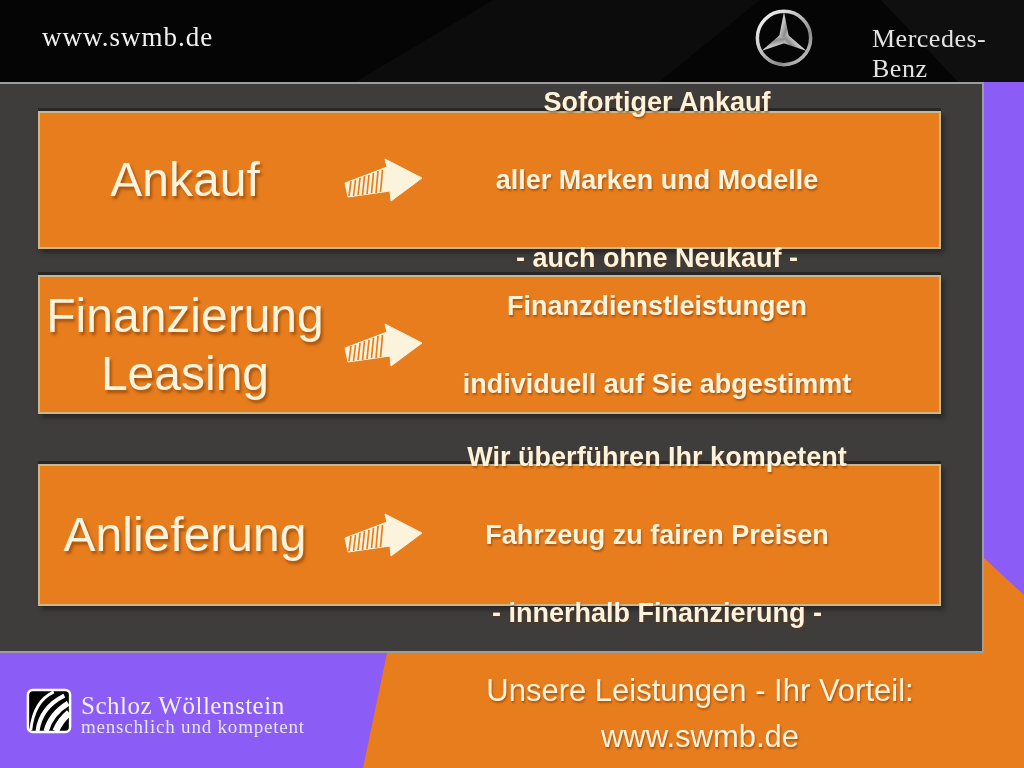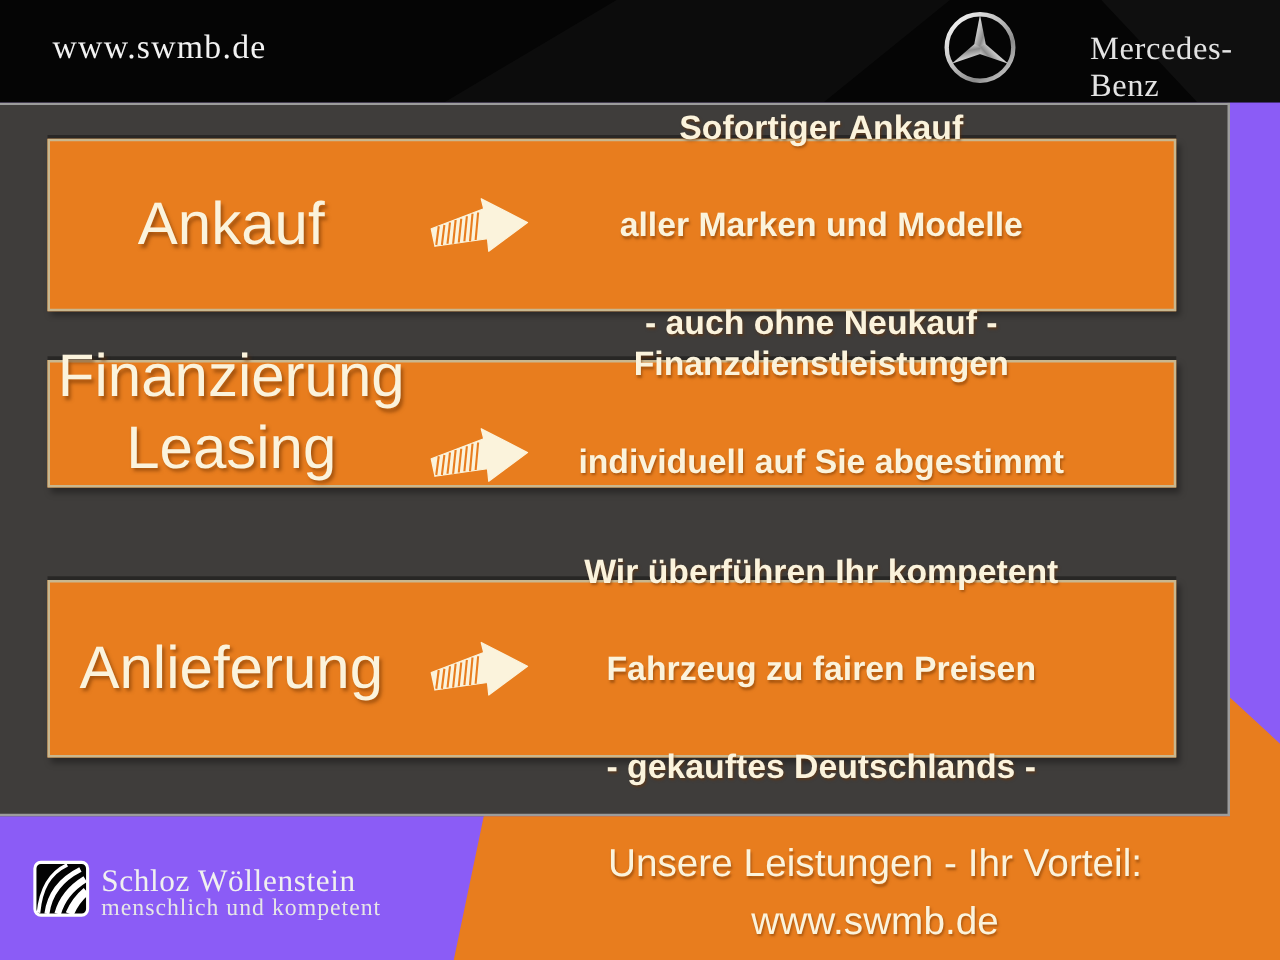--- a/index.html
+++ b/index.html
@@ -26,21 +26,21 @@
          background:var(--panel-gray,#3F3D3B);
          border:2px solid #9c9c9c;border-left:none;}
 
   
   .banner{position:absolute;left:38px;width:903px;box-sizing:border-box;
           background:var(--accent-orange,#E87D1E);
           border:2px solid var(--banner-border,#C9B78E);
           box-shadow:0 -3px 0 rgba(0,0,0,0.35), 3px 4px 5px rgba(0,0,0,0.35);
           display:flex;align-items:center;color:var(--cream-text,#FBF3DC);}
   .banner-1{top:111px;height:138px;}
-  .banner-2{top:288px;height:102px;align-items:flex-end;}
+  .banner-2{top:275px;height:139px;}
   .banner-3{top:464px;height:142px;}
   .banner-title{width:290px;text-align:center;font-size:48px;line-height:1.2;
                 text-shadow:2px 3px 3px rgba(110,50,0,0.55);}
   .banner-title span{display:block;}
   .banner-arrow{width:105px;display:flex;justify-content:center;align-items:center;}
   .banner-body{flex:1;display:flex;flex-direction:column;justify-content:center;text-align:center;
                font-weight:bold;font-size:27px;line-height:38px;padding-right:60px;
                text-shadow:1px 2px 2px rgba(110,50,0,0.5);gap:40px;}
 
   
@@ -155,21 +155,21 @@
           <line x1="28" y1="19" x2="26" y2="38"></line>
             <line x1="32.5" y1="17" x2="30.5" y2="37"></line>
           <line x1="37" y1="15" x2="35" y2="37"></line>
             <line x1="41.5" y1="14" x2="39.5" y2="36"></line>
         </g>
       </svg>
     </div>
     <div class="banner-body">
       <span>Wir überführen Ihr kompetent</span>
       <span>Fahrzeug zu fairen Preisen</span>
-      <span>- gekauftes Deutschlands -</span>
+      <span>- innerhalb Finanzierung -</span>
     </div>
   </div>
 
   <div class="footer-orange"></div>
 
   <div class="claim">
     <span>Unsere Leistungen - Ihr Vorteil:</span>
     <span>www.swmb.de</span>
   </div>
 

